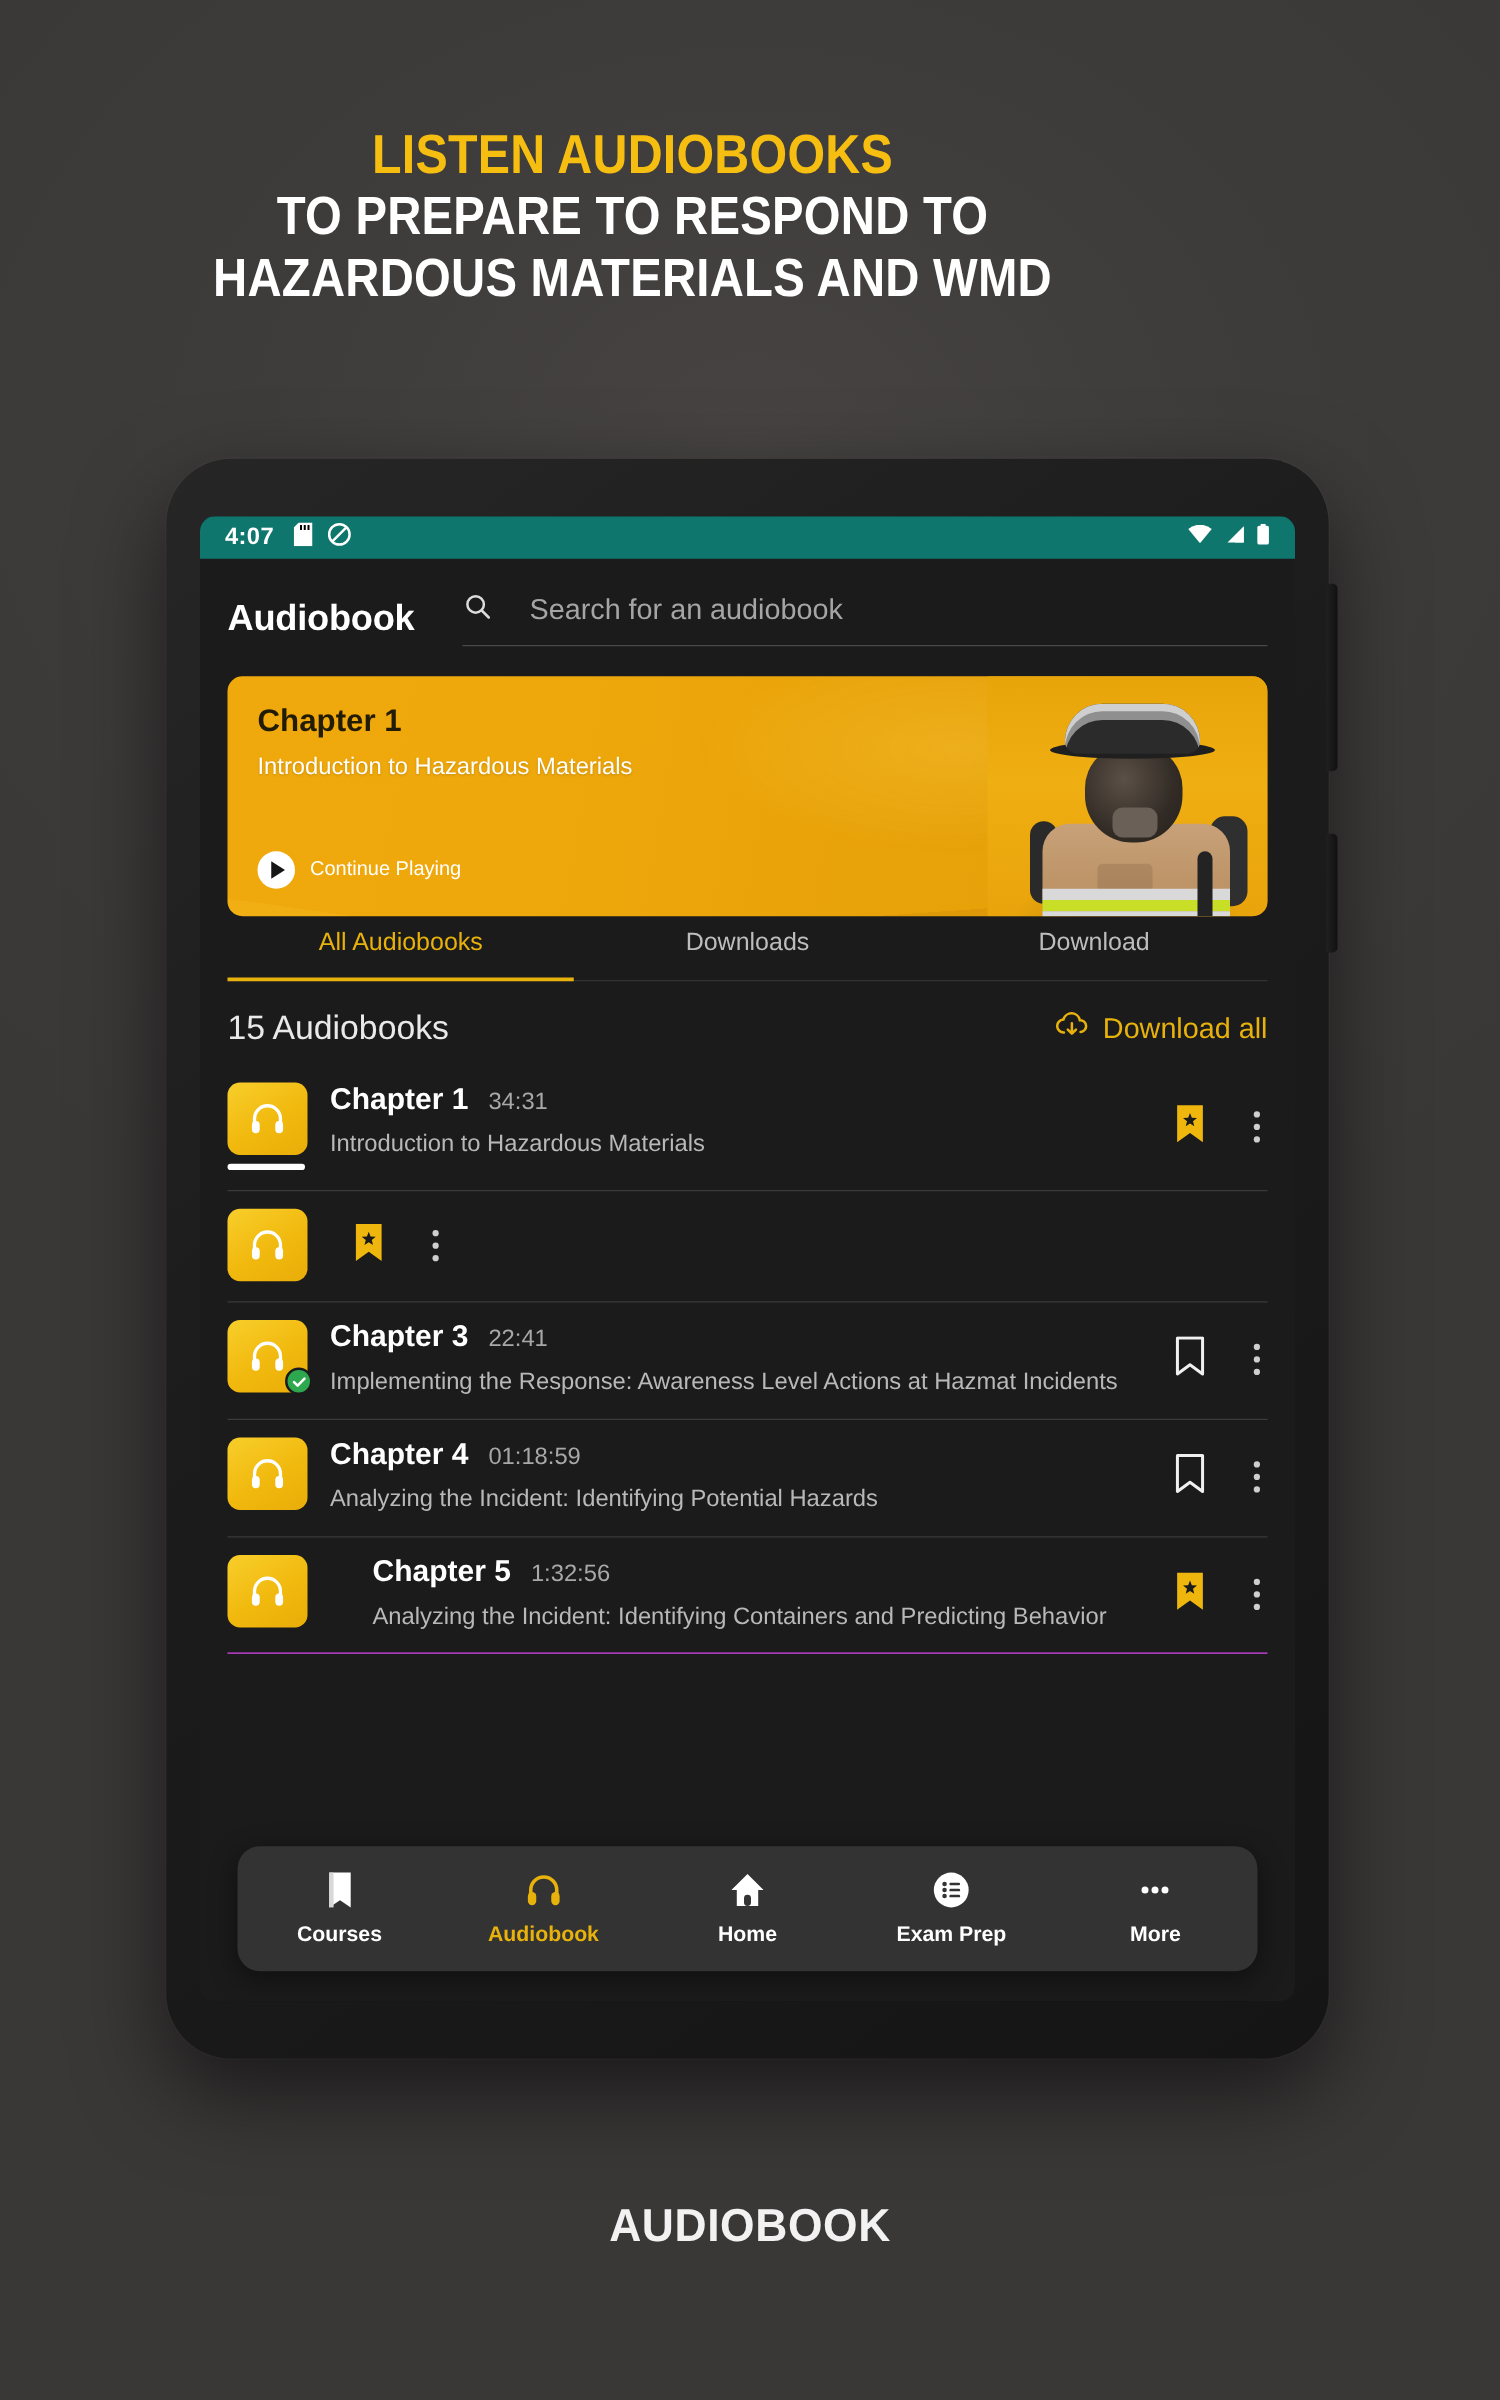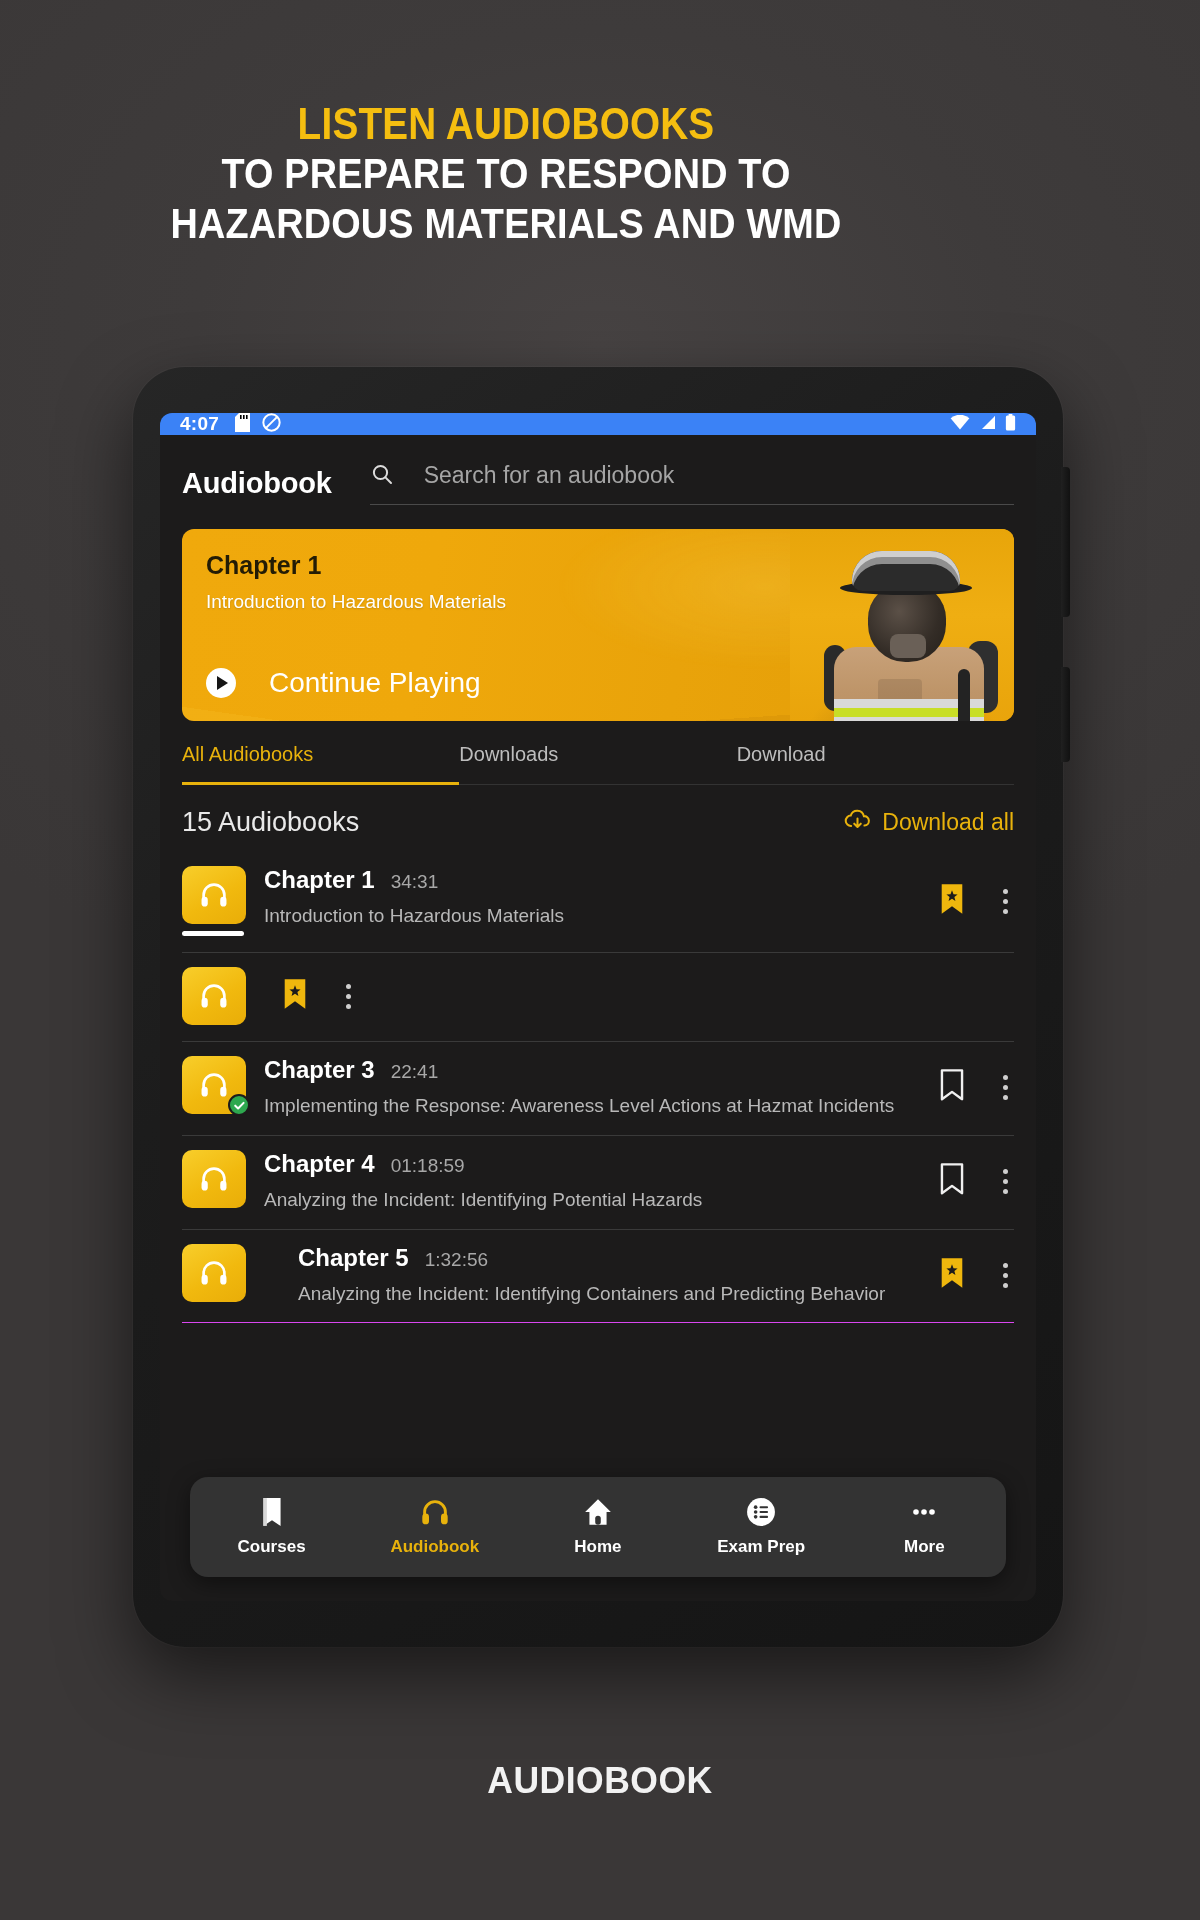--- a/index.html
+++ b/index.html
@@ -34,21 +34,21 @@
     background:linear-gradient(90deg,#202020,#111); border-radius:0 4px 4px 0;
   }
   .device-side.s2 { top:300px; height:95px; }
   .screen {
     position:absolute; left:27px; top:46px; width:876px; height:1188px;
     background:#1c1b1b; border-radius:12px; overflow:hidden;
   }
 
   
   .statusbar {
-    height:22px; background:#3b82f6; display:flex; align-items:center;
+    height:34px; background:#0f766e; display:flex; align-items:center;
     padding:0 20px; color:#fff;
   }
   .sb-time { font-size:19px; font-weight:bold; letter-spacing:0.3px; }
   .sb-left-icons { display:flex; align-items:center; gap:12px; margin-left:16px; }
   .sb-spacer { flex:1; }
   .sb-right-icons { display:flex; align-items:center; gap:9px; }
 
   
   .app-header {
     display:flex; align-items:center; padding:22px 22px 0 22px; height:74px;
@@ -123,26 +123,26 @@
   .hero-cta { margin-top:auto; display:flex; align-items:center; gap:12px; }
   .play-circle {
     width:30px; height:30px; border-radius:50%; background:#fff;
     display:flex; align-items:center; justify-content:center;
   }
   .play-tri {
     width:0; height:0; border-left:11px solid #161616;
     border-top:7px solid transparent; border-bottom:7px solid transparent;
     margin-left:3px;
   }
-  .hero-cta-label { color:#fff; font-size:28px;margin-left:21px; }
+  .hero-cta-label { color:#fff; font-size:16px; }
 
   
   .tabs { display:flex; margin:0 22px; border-bottom:1px solid #333; }
   .tab {
-    flex:1; padding:22px 0 18px 0; font-size:20px;
+    flex:1; text-align:center; padding:10px 0 18px 0; font-size:20px;
     color:#bdbdbd; position:relative;
   }
   .tab.active { color:#E8B20C; }
   .tab.active::after {
     content:""; position:absolute; left:0; right:0; bottom:-1px; height:3px;
     background:#E8B20C;
   }
 
   
   .list-head {

